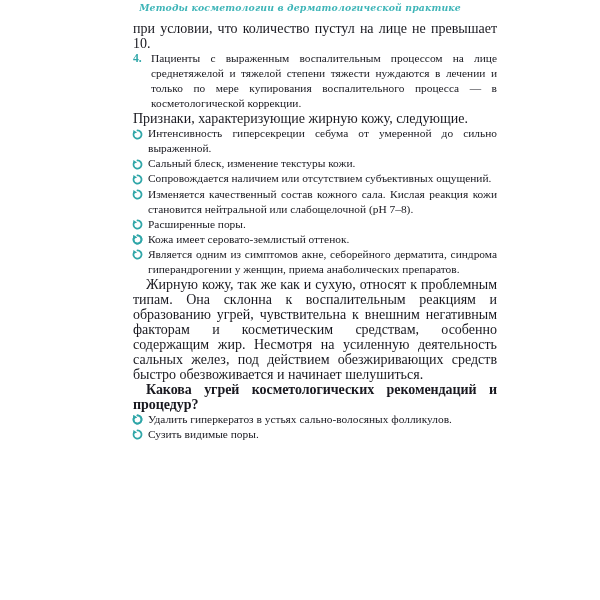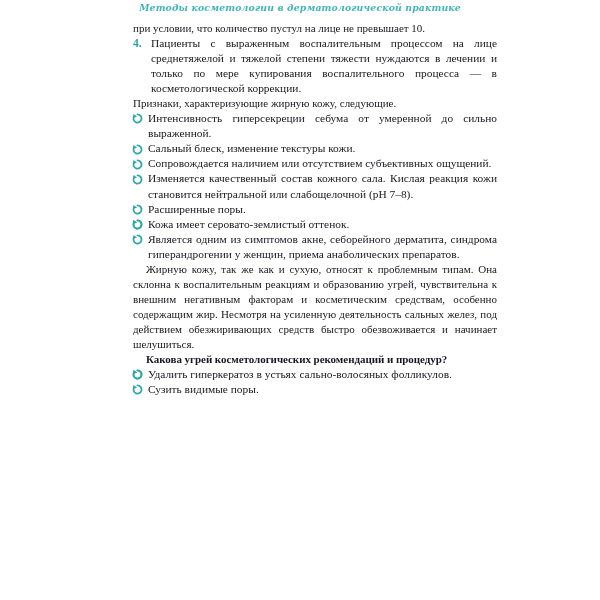--- a/index.html
+++ b/index.html
@@ -43,21 +43,21 @@
   
   .column {
     position: absolute;
     left: 133px;
     top: 21px;
     width: 364px;
   }
 
   .para {
     margin: 0;
-    font-size: 11px;
+    font-size: 14px;
     line-height: 15.05px;
     text-align: justify;
     text-justify: inter-word;
     hyphens: manual;
     color: #18181f;
   }
   .para.indent {
     text-indent: 13px;
   }
   .para.flush {

